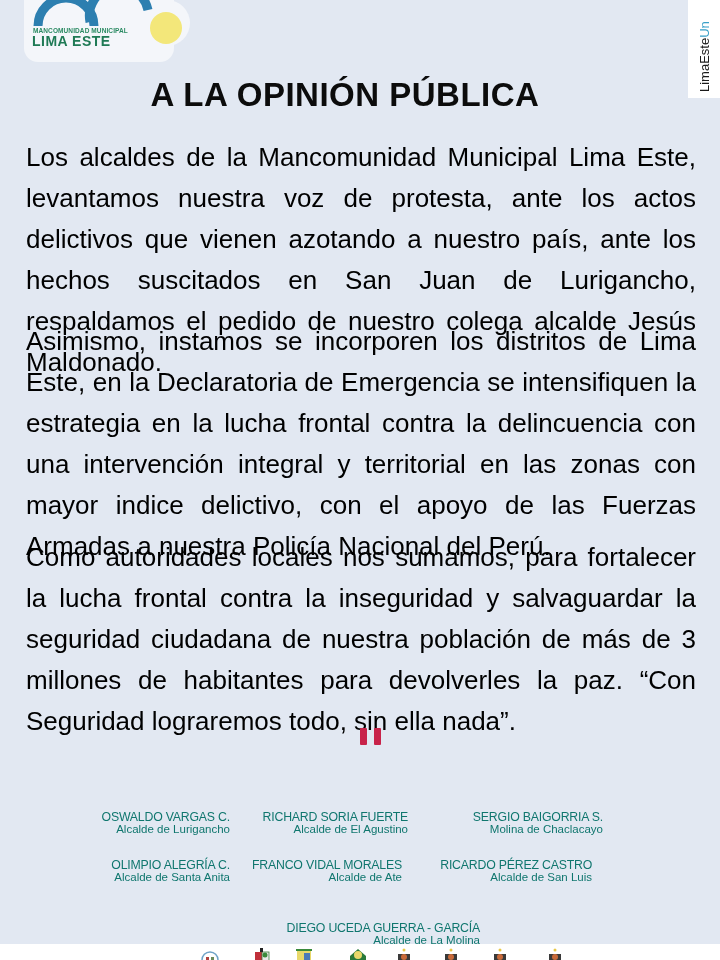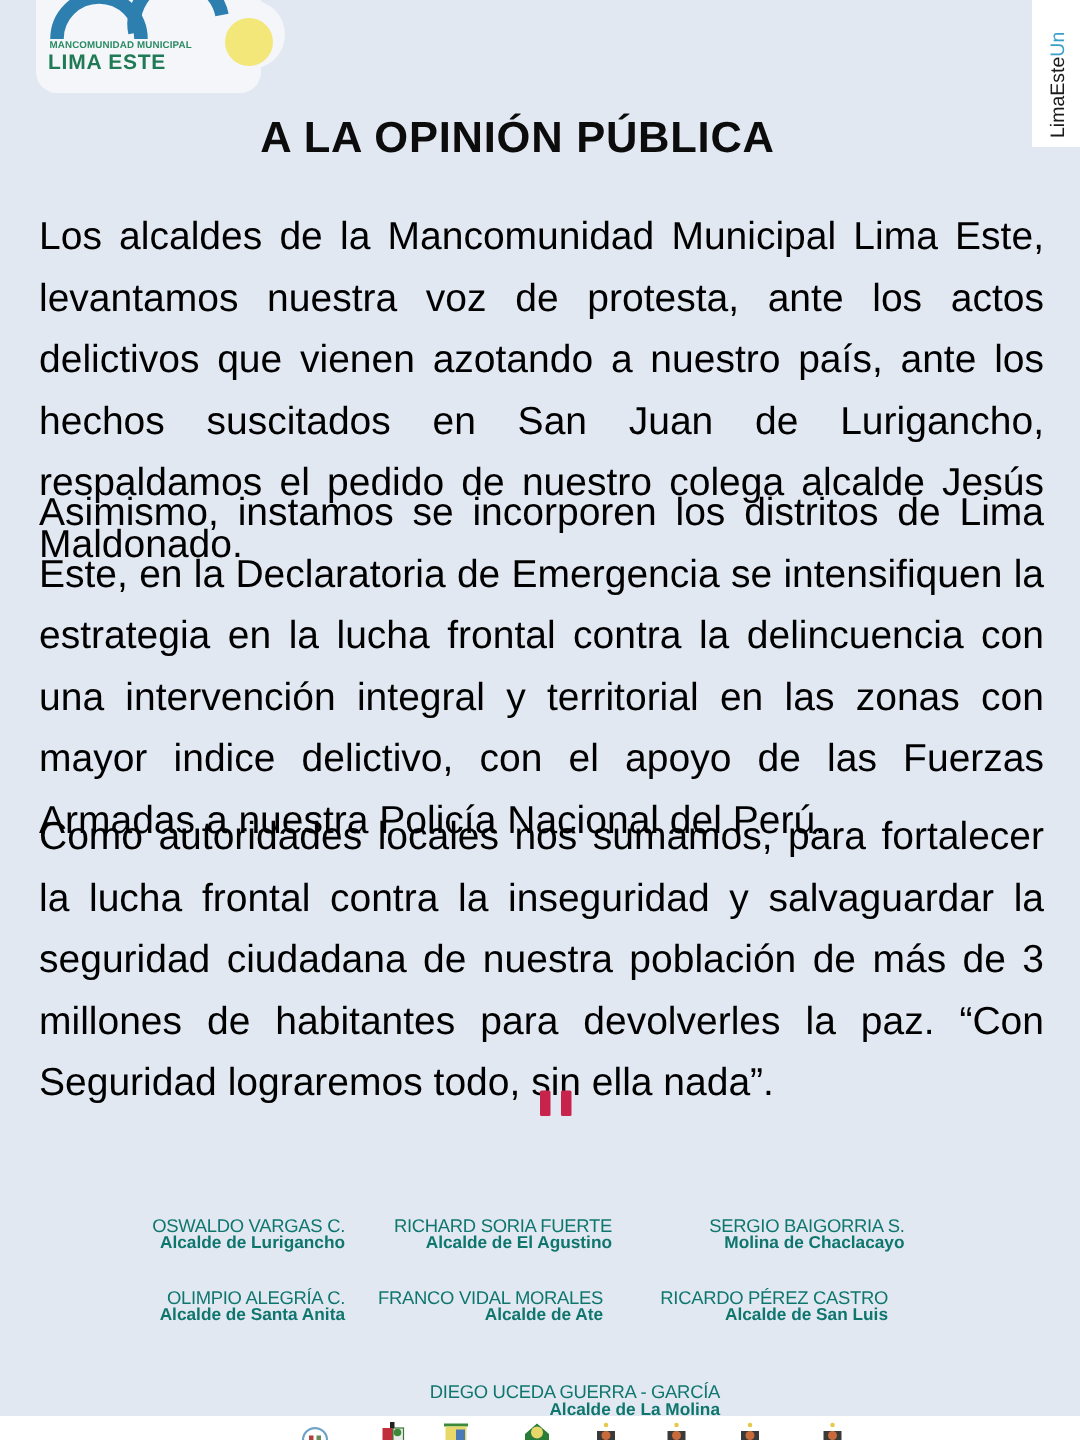--- a/index.html
+++ b/index.html
@@ -38,21 +38,21 @@
     background: #ffffff;
   }
   .watermark-text {
     position: absolute; left: 9px; top: 92px;
     transform-origin: 0 0; transform: rotate(-90deg);
     font-size: 13px; white-space: nowrap; color: #1a1a1a;
   }
   .watermark-text .accent { color: #3aa0c8; }
   .title {
     position: absolute; top: 76px; left: 0; width: 690px; text-align: center;
-    font-size: 29px; font-weight: bold; color: #0c0c0c; letter-spacing: 0.5px;
+    font-size: 33px; font-weight: bold; color: #0c0c0c; letter-spacing: 0.5px;
   }
   .para {
     position: absolute; left: 26px; width: 670px;
     font-size: 26px; line-height: 41px; text-align: justify;
     color: #000000; font-family: "Liberation Sans Narrow", "Liberation Sans", sans-serif;
   }
   #p1 { top: 137px; }
   #p2 { top: 321px; }
   #p3 { top: 537px; }
   .slogan {
@@ -61,21 +61,21 @@
   }
   .flag { display: inline-block; width: 22px; height: 17px; vertical-align: -2px; position: relative; margin-left: 2px; }
   .flag span { position: absolute; top: 0; width: 7px; height: 17px; background: #c8234a; border-radius: 1px; }
   .flag span.l { left: 0; }
   .flag span.r { left: 14px; }
   .sig {
     position: absolute; text-align: right; width: 200px; color: #0f766e;
     font-size: 12.3px; line-height: 12px;
   }
   .sig .name { display: block; letter-spacing: -0.2px; }
-  .sig .role { display: block; font-size: 11.5px; font-weight: bold; }
+  .sig .role { display: block; font-size: 11.5px; }
   .bottom-strip {
     position: absolute; left: 0; top: 944px; width: 720px; height: 16px; background: #ffffff;
   }
   .emblem { position: absolute; top: 4px; width: 20px; height: 14px; }
 </style>
 </head>
 <body>
 
 <div>
   <div class="logo-sun-halo"></div>

